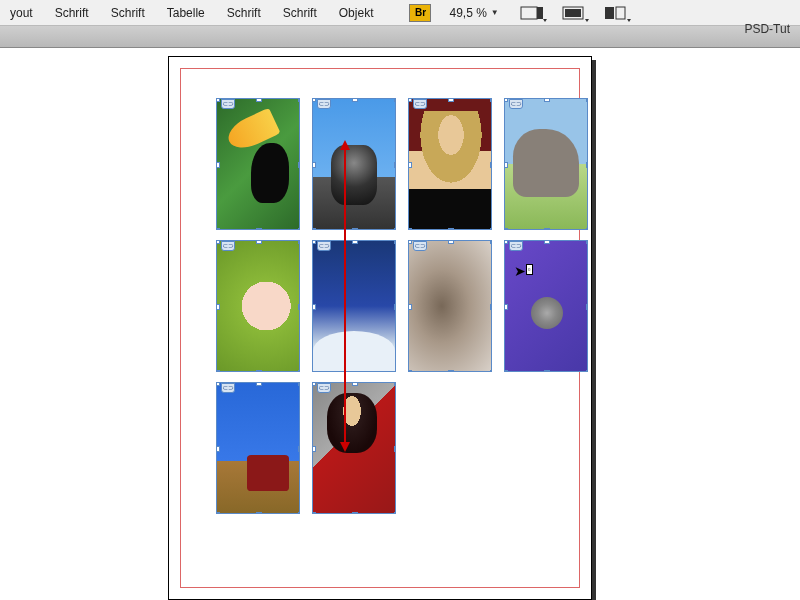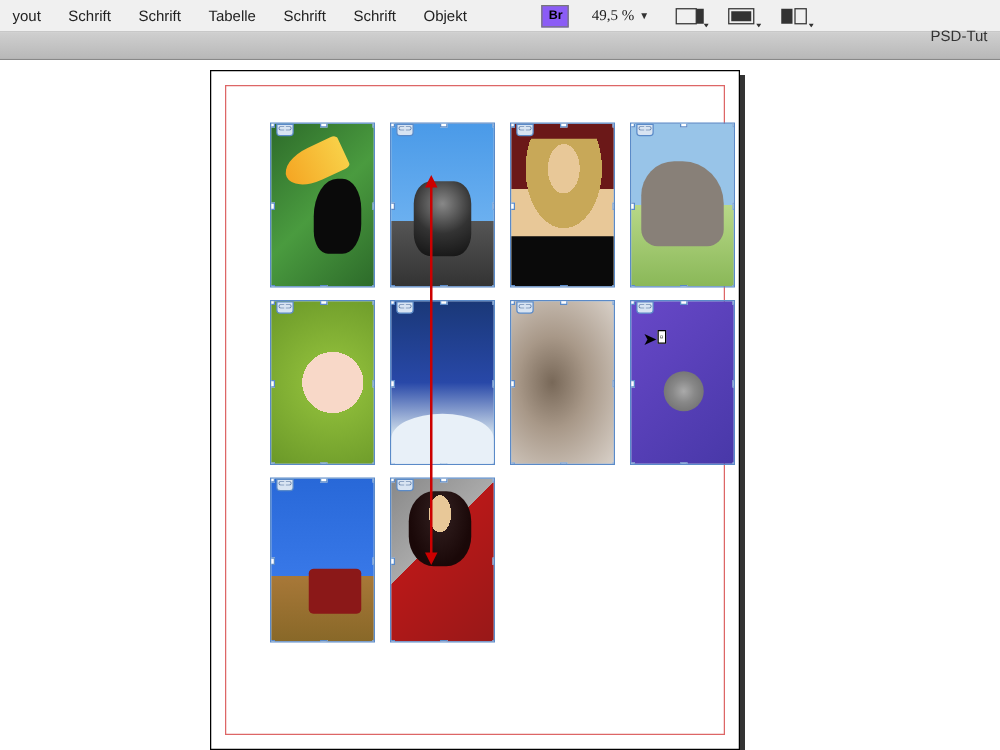--- a/index.html
+++ b/index.html
@@ -1,22 +1,22 @@
 <!DOCTYPE html>
 <html><head>
 <meta charset="utf-8">
 <style>
   * { box-sizing: border-box; margin: 0; padding: 0; }
   body { font-family: "Segoe UI", Tahoma, sans-serif; font-size: 12px; background: #e8e8e8; width: 800px; height: 600px; overflow: hidden; }
   
   .menubar { height: 26px; background: #f0f0f0; border-bottom: 1px solid #bbb; display: flex; align-items: center; padding: 4px 4px; gap: 10px; }
   .menu-item { padding: 3px 6px; cursor: pointer; color: #222; }
   .menu-spacer { flex: 0 0 10px; }
-  .br-icon { width: 22px; height: 18px; background: #8b5cf6; color: #000; font-weight: bold; font-size: 10px; display: flex; align-items: center; justify-content: center; border: 1px solid #777; margin-left: 24px; }
-  .zoom { display: flex; align-items: center; gap: 4px; padding: 0 8px; font-family: Liberation Serif, serif; }
+  .br-icon { width: 22px; height: 18px; background: #eab308; color: #000; font-weight: bold; font-size: 10px; display: flex; align-items: center; justify-content: center; border: 1px solid #777; }
+  .zoom { display: flex; align-items: center; gap: 4px; padding: 0 8px; }
   .zoom-label { color: #222; }
   .zoom-arrow { font-size: 8px; color: #333; }
   .tool-icon { width: 32px; height: 20px; display: flex; align-items: center; justify-content: center; gap: 1px; cursor: pointer; }
   .tool-icon svg { width: 28px; height: 18px; }
   .right-label { margin-left: auto; padding-right: 6px; color: #333; margin-top: 32px; }
   
   .toolbar-strip { height: 22px; background: linear-gradient(#cfcfcf,#b8b8b8); border-bottom: 1px solid #888; }
   
   .workspace { position: relative; width: 800px; height: 552px; background: #fff; }
   .page-bg { position: absolute; left: 168px; top: 8px; width: 424px; height: 544px; border: 1px solid #000; background: #fff; box-shadow: 4px 4px 0 #333; }

